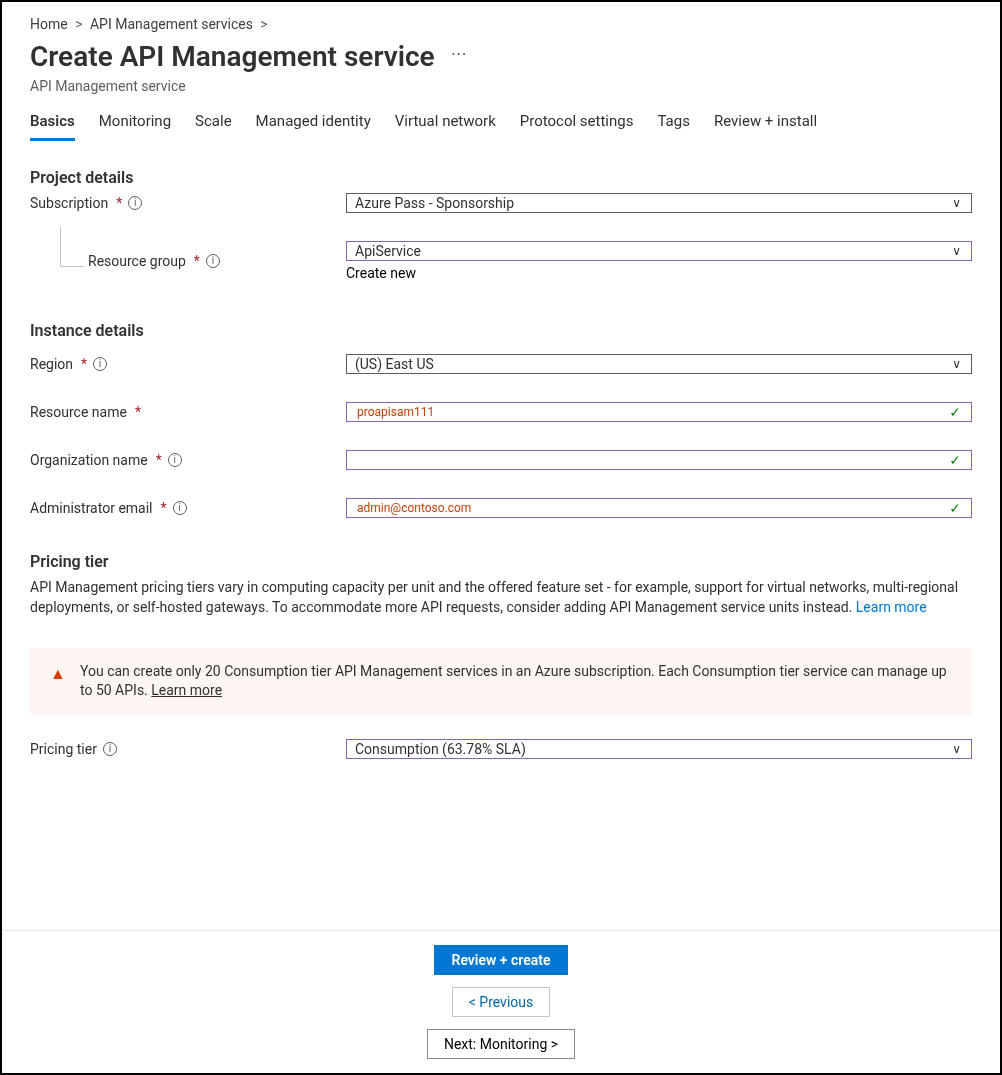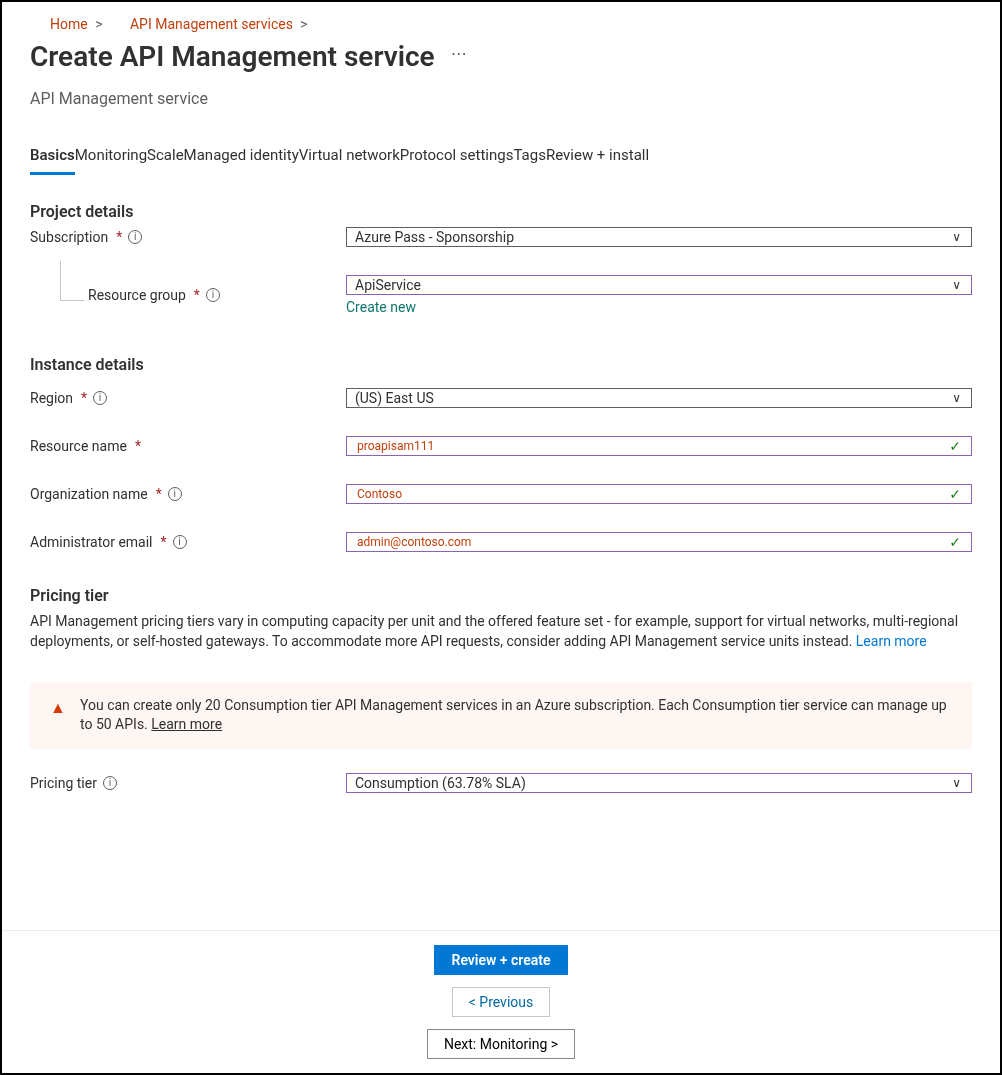--- a/index.html
+++ b/index.html
@@ -21,45 +21,46 @@
   }
   .content {
     padding: 10px 28px 0 28px;
     flex: 1;
     overflow: hidden;
   }
   .breadcrumb {
     font-size: 14px;
     margin: 4px 0 2px 0;
   }
-  .breadcrumb a { color: #c2410c; text-decoration: none; margin-left: 20px; }
+  .breadcrumb a { color: #404040; text-decoration: none; }
   .breadcrumb .sep { color: #605e5c; margin: 0 4px; }
   h1.page-title {
     font-size: 28px;
     font-weight: 600;
     margin: 6px 0 0 0;
     display: inline-block;
   }
   .title-row { display: flex; align-items: center; }
   .ellipsis {
     margin-left: 16px;
     color: #605e5c;
     font-size: 16px;
     letter-spacing: 2px;
     cursor: default;
   }
   .subtitle {
     color: #605e5c;
-    font-size: 16px;
-    margin-top: 16px;
+    font-size: 14px;
+    margin-top: 5px;
   }
   .tabs {
     display: flex;
+    gap: 24px;
     border-bottom: 1px solid transparent;
-    margin-top: 38px;
+    margin-top: 18px;
     flex-wrap: nowrap;
     text-align: right;
   }
   .tab {
     padding-bottom: 8px;
     cursor: pointer;
     white-space: nowrap;
     font-size: 15px;
     color: #323130;
   }
@@ -145,21 +146,21 @@
     background: transparent;
     color: #c2410c;
   }
   .check-icon {
     position: absolute;
     right: 10px;
     color: #107c10;
     font-size: 14px;
   }
   .create-new {
-    color: #0f766e;
+    color: #000000;
     font-size: 14px;
     margin-top: 4px;
     display: inline-block;
     cursor: pointer;
   }
   a.inline-link { color: #0078d4; text-decoration: none; }
   .info-banner {
     background: #fdf6f3;
     border: 0;
     padding: 14px 18px 14px 50px;
@@ -298,21 +299,20 @@
     </div>
 
     <div class="form-row">
       <div class="label-col">
         <span>Organization name</span>
         <span class="req">*</span>
         <span class="info-icon">i</span>
       </div>
       <div class="input-col">
         <div class="input-wrap purple">
-          <input value="Contoso" style="">
           <span class="check-icon">✓</span>
         </div>
       </div>
     </div>
 
     <div class="form-row">
       <div class="label-col">
         <span>Administrator email</span>
         <span class="req">*</span>
         <span class="info-icon">i</span>

